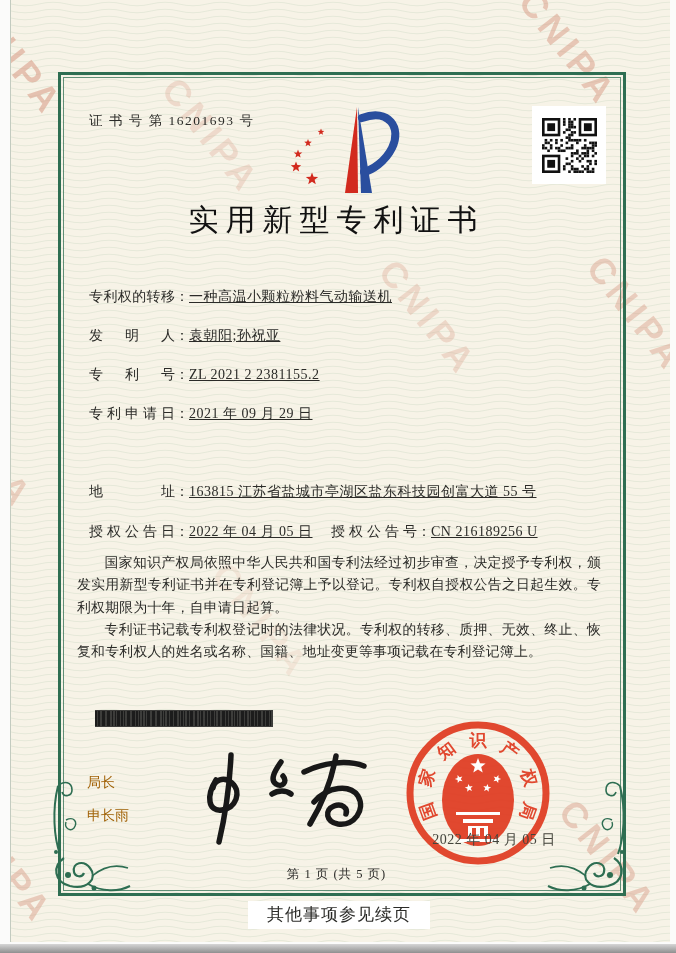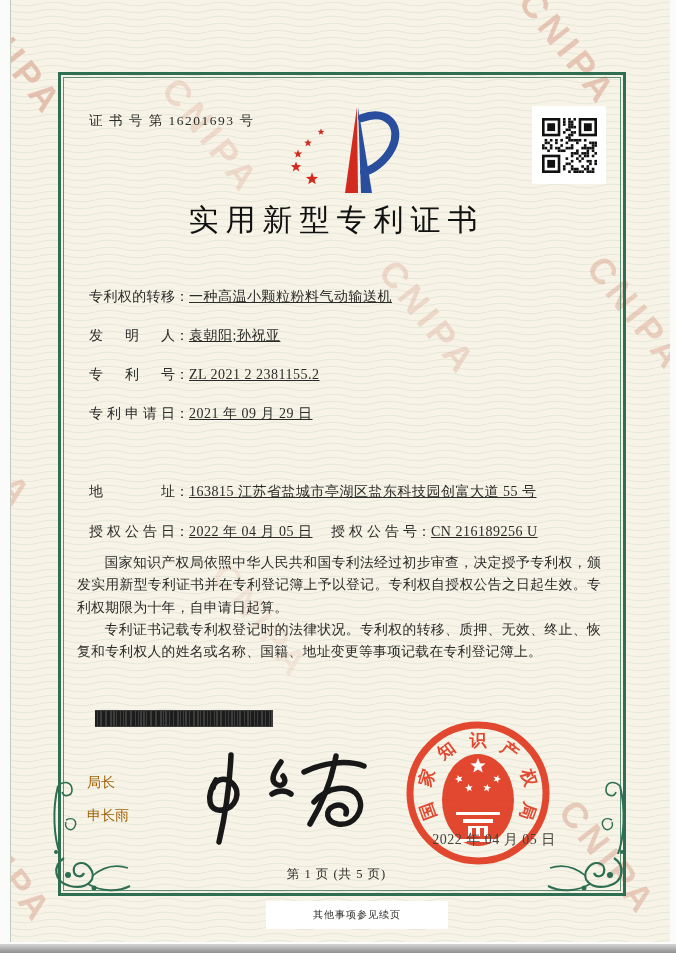--- a/index.html
+++ b/index.html
@@ -68,21 +68,21 @@
     font-size:14px;color:#44443c;letter-spacing:0.5px;z-index:3;
   }
   .page-info{position:absolute;left:0;right:0;top:866px;text-align:center;font-size:12.5px;letter-spacing:1px;}
   .flourish{position:absolute;z-index:4;}
   .flourish path{fill:none;stroke:var(--frame-green);}
   .flourish circle{fill:var(--frame-green);}
   .fl-left{left:33px;top:780px;}
   .fl-right{left:523px;top:780px;transform:scaleX(-1);}
   .cont-box{
     position:absolute;left:237px;top:901px;width:182px;height:28px;background:#fff;
-    text-align:center;line-height:28px;font-size:10px;letter-spacing:1px;z-index:5;margin-left:18px;
+    text-align:center;line-height:28px;font-size:17px;letter-spacing:1px;z-index:5;
   }
 </style>
 </head>
 <body>
 
 <div class="paper">
 
   <svg class="guilloche" id="guilloche" width="659" height="942">
       <path d="M0 4 q14 3.5 28 0 t28 0 t28 0 t28 0 t28 0 t28 0 t28 0 t28 0 t28 0 t28 0 t28 0 t28 0 t28 0 t28 0 t28 0 t28 0 t28 0 t28 0 t28 0 t28 0 t28 0 t28 0 t28 0 t28 0 t28 0"></path>
       <path d="M0 11 q14 3.5 28 0 t28 0 t28 0 t28 0 t28 0 t28 0 t28 0 t28 0 t28 0 t28 0 t28 0 t28 0 t28 0 t28 0 t28 0 t28 0 t28 0 t28 0 t28 0 t28 0 t28 0 t28 0 t28 0 t28 0 t28 0"></path>

